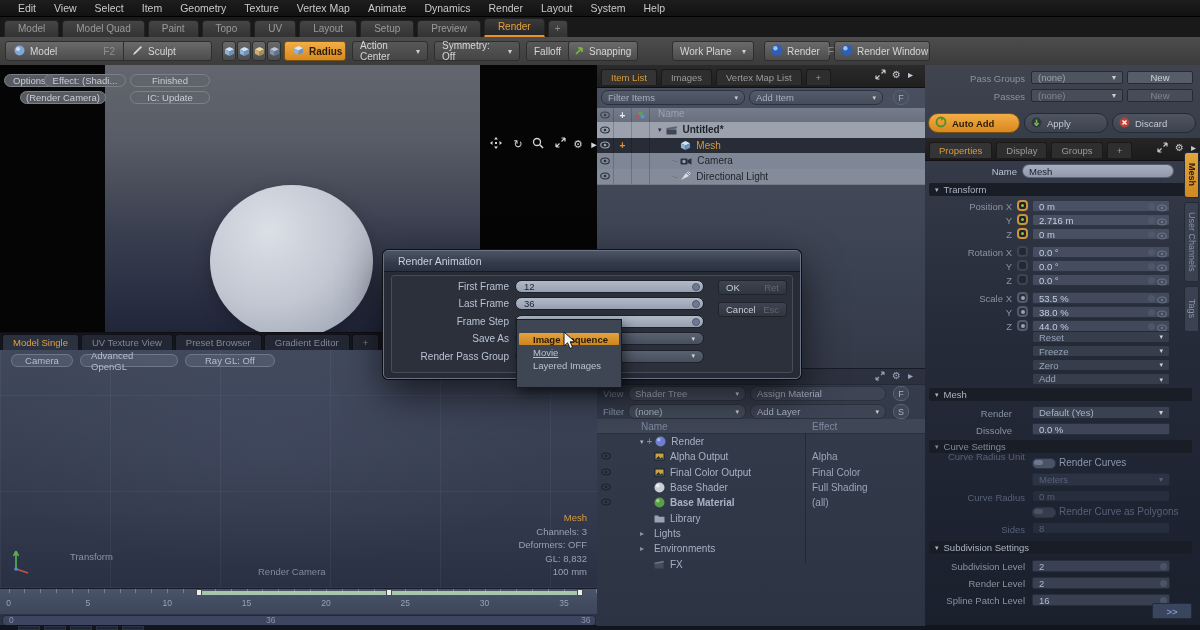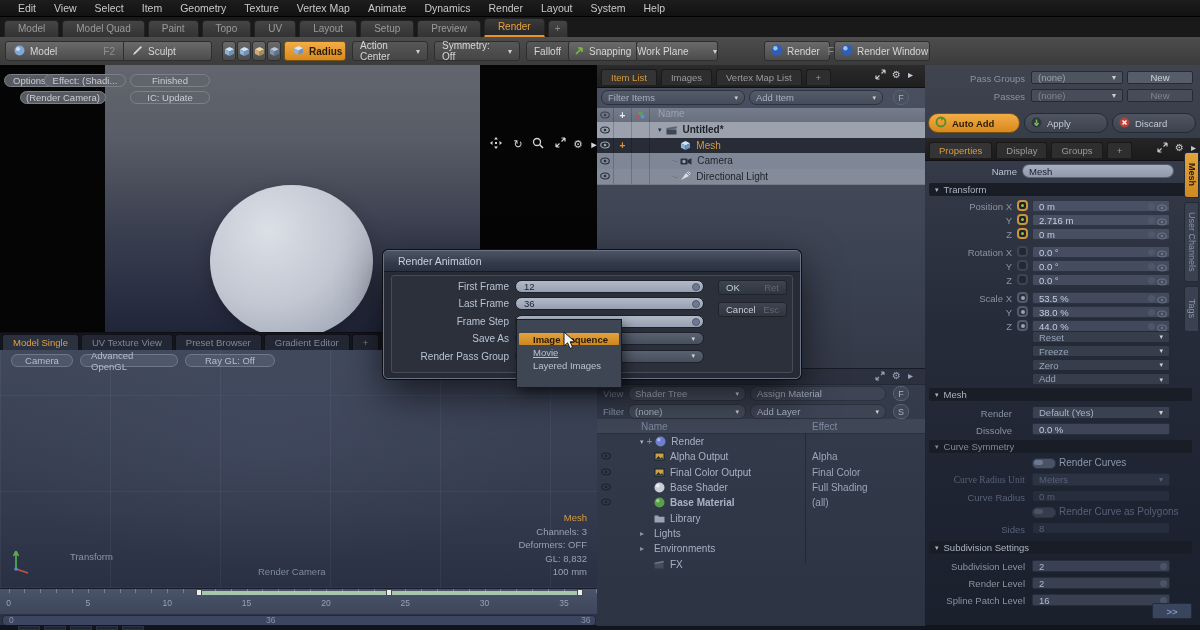--- a/index.html
+++ b/index.html
@@ -203,21 +203,21 @@
     <div class="tb" style="left:526px;width:66px;padding:0 7px;background:linear-gradient(#575757,#454545);">
       <span>Falloff</span>
         <span class="tb-arrow">▾</span>
     </div>
     <div class="tb" style="left:568px;width:70px;padding:0 6px;">
       <span><svg width="10" height="10">
             <path d="M1 9 L7 3 M7 3 h-4 M7 3 v4" stroke="#7db84a" stroke-width="1.6" fill="none"></path>
           </svg></span>
       <span style="margin-left:4px;">Snapping</span>
     </div>
-    <div class="tb" style="left:636px;width:82px;padding:0 0;">
+    <div class="tb" style="left:672px;width:82px;padding:0 7px;">
       <span>Work Plane</span>
         <span class="tb-arrow">▾</span>
     </div>
     <div class="tb" style="left:764px;width:66px;padding:0 6px;">
       <span><svg width="12" height="12">
             <circle cx="6" cy="6" r="5.5" fill="#2e5fb8"></circle>
             <circle cx="4.4" cy="4.2" r="2.2" fill="#9cc1ee"></circle>
           </svg></span>
       <span style="margin-left:4px;">Render</span>
       <span class="dim">F9</span>
@@ -821,25 +821,25 @@
     <div class="rp-label" style="left:0px;top:343px;width:87px;">Render</div>
     <div class="rp-drop" style="left:107px;top:341px;width:138px;">
       <span>Default (Yes)</span>
         <span class="tb-arrow">▾</span>
     </div>
     <div class="rp-label" style="left:0px;top:360px;width:87px;">Dissolve</div>
     <div class="rp-field" style="left:107px;top:358px;width:138px;">0.0 %</div>
 
     <div class="sec-head dim2" style="top:375px;">
         <span style="margin-right:5px;font-size:7px;">▾</span>
-        <span>Curve Symmetry</span>
+        <span>Curve Settings</span>
       </div>
     <div class="pill-toggle" style="left:107px;top:393px;"></div>
     <div class="abs" style="left:134px;top:392px;color:#8b96ac;">Render Curves</div>
-    <div class="rp-label dim2" style="left:0px;top:410px;width:100px;font-family:Liberation Serif, serif;">Curve Radius Unit</div>
+    <div class="rp-label dim2" style="left:0px;top:386px;width:100px;">Curve Radius Unit</div>
     <div class="rp-drop dim2" style="left:107px;top:408px;width:138px;">
       <span>Meters</span>
         <span class="tb-arrow" style="color:#566078;">▾</span>
     </div>
     <div class="rp-label dim2" style="left:0px;top:427px;width:100px;">Curve Radius</div>
     <div class="rp-field dim2" style="left:107px;top:425px;width:138px;">0 m</div>
     <div class="pill-toggle dim2" style="left:107px;top:442px;"></div>
     <div class="abs" style="left:134px;top:441px;color:#566078;">Render Curve as Polygons</div>
     <div class="rp-label dim2" style="left:0px;top:459px;width:100px;">Sides</div>
     <div class="rp-field dim2" style="left:107px;top:457px;width:138px;">8</div>

